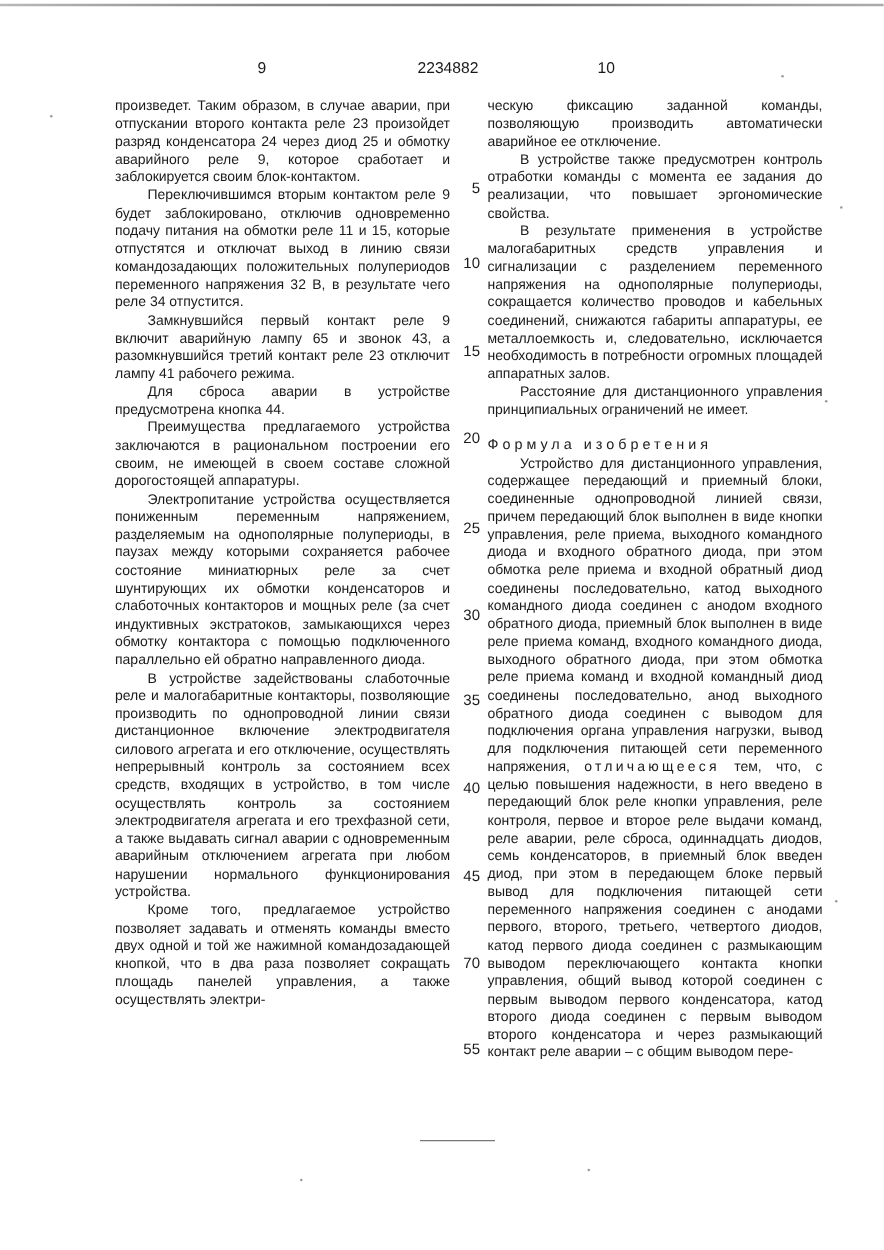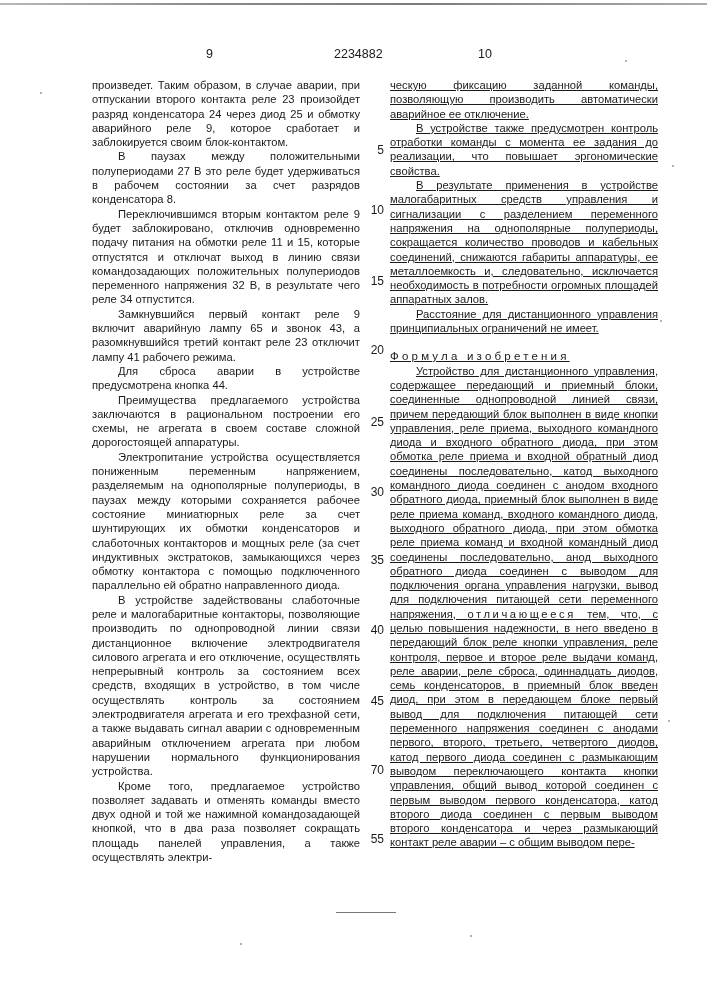--- a/index.html
+++ b/index.html
@@ -8,21 +8,21 @@
   .topline { position: absolute; left: 0; top: 3px; width: 707px; height: 2px;
              background: linear-gradient(90deg,#9a9a9a 0%,#555 30%,#444 60%,#888 100%); opacity: .7; }
   .header { position: absolute; top: 47px; left: 0; width: 707px; height: 16px;
             font-size: 12.5px; }
   .header span { position: absolute; top: 0; }
   .pg-left { left: 206px; }
   .pg-num { left: 334px; }
   .pg-right { left: 478px; }
   .col { position: absolute; top: 78px; width: 268px; font-size: 11.2px; line-height: 14.3px; }
   .col-left { left: 92px; }
-  .col-right { left: 390px; text-decoration: underline; }
+  .col-right { left: 390px; }
   .para { margin: 0; text-align: justify; text-align-last: left; hyphens: manual; }
   .para.indent { text-indent: 26px; }
   .heading { margin: 14px 0 0 0; text-align: left; letter-spacing: 3.2px; font-size: 11.5px; }
   .spaced { letter-spacing: 2.6px; margin-top: 32px; }
   .linenos { position: absolute; left: 0; top: 0; width: 707px; }
   .lineno { position: absolute; left: 362px; width: 22px; text-align: right; font-size: 12px; }
   .endrule { position: absolute; left: 336px; top: 912px; width: 60px; height: 1px; background: #777; }
   .speck { position: absolute; width: 2px; height: 2px; background: #999; border-radius: 1px; }
 </style>
 </head>
@@ -31,25 +31,24 @@
 <div class="topline"></div>
 
 <div class="header">
   <span class="pg-left">9</span>
   <span class="pg-num">2234882</span>
   <span class="pg-right">10</span>
 </div>
 
 <div class="col col-left">
   <p class="para">произведет. Таким образом, в случае аварии, при отпускании второго контакта реле 23 произойдет разряд конденсатора 24 через диод 25 и обмотку аварийного реле 9, которое сработает и заблокируется своим блок-контактом.</p>
-  <p class="para indent">В паузах между положительными полупериодами 27 В это реле будет удерживаться в рабочем состоянии за счет разрядов конденсатора 8.</p>
   <p class="para indent">Переключившимся вторым контактом реле 9 будет заблокировано, отключив одновременно подачу питания на обмотки реле 11 и 15, которые отпустятся и отключат выход в линию связи командозадающих положительных полупериодов переменного напряжения 32 В, в результате чего реле 34 отпустится.</p>
   <p class="para indent">Замкнувшийся первый контакт реле 9 включит аварийную лампу 65 и звонок 43, а разомкнувшийся третий контакт реле 23 отключит лампу 41 рабочего режима.</p>
   <p class="para indent">Для сброса аварии в устройстве предусмотрена кнопка 44.</p>
-  <p class="para indent">Преимущества предлагаемого устройства заключаются в рациональном построении его схемы, не агрегата в своем составе сложной дорогостоящей аппаратуры.</p>
+  <p class="para indent">Преимущества предлагаемого устройства заключаются в рациональном построении его своим, не имеющей в своем составе сложной дорогостоящей аппаратуры.</p>
   <p class="para indent">Электропитание устройства осуществляется пониженным переменным напряжением, разделяемым на однополярные полупериоды, в паузах между которыми сохраняется рабочее состояние миниатюрных реле за счет шунтирующих их обмотки конденсаторов и слаботочных контакторов и мощных реле (за счет индуктивных экстратоков, замыкающихся через обмотку контактора с помощью подключенного параллельно ей обратно направленного диода.</p>
   <p class="para indent">В устройстве задействованы слаботочные реле и малогабаритные контакторы, позволяющие производить по однопроводной линии связи дистанционное включение электродвигателя силового агрегата и его отключение, осуществлять непрерывный контроль за состоянием всех средств, входящих в устройство, в том числе осуществлять контроль за состоянием электродвигателя агрегата и его трехфазной сети, а также выдавать сигнал аварии с одновременным аварийным отключением агрегата при любом нарушении нормального функционирования устройства.</p>
   <p class="para indent">Кроме того, предлагаемое устройство позволяет задавать и отменять команды вместо двух одной и той же нажимной командозадающей кнопкой, что в два раза позволяет сокращать площадь панелей управления, а также осуществлять электри-</p>
 </div>
 
 <div class="col col-right">
   <p class="para">ческую фиксацию заданной команды, позволяющую производить автоматически аварийное ее отключение.</p>
   <p class="para indent">В устройстве также предусмотрен контроль отработки команды с момента ее задания до реализации, что повышает эргономические свойства.</p>
   <p class="para indent">В результате применения в устройстве малогабаритных средств управления и сигнализации с разделением переменного напряжения на однополярные полупериоды, сокращается количество проводов и кабельных соединений, снижаются габариты аппаратуры, ее металлоемкость и, следовательно, исключается необходимость в потребности огромных площадей аппаратных залов.</p>
   <p class="para indent">Расстояние для дистанционного управления принципиальных ограничений не имеет.</p>

